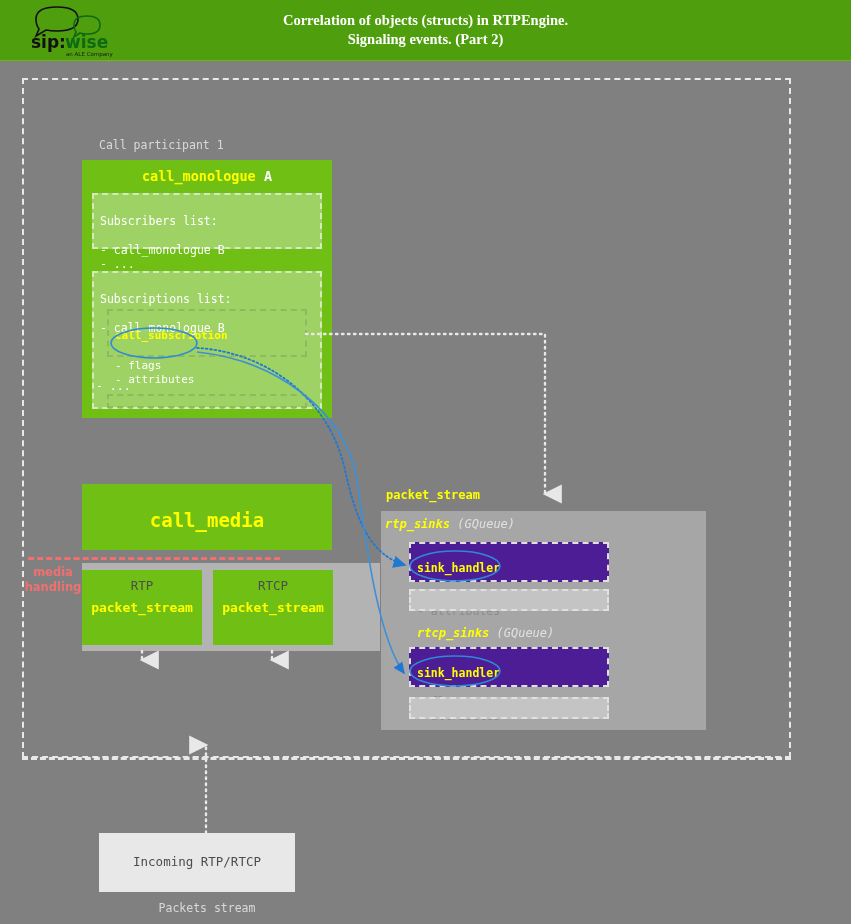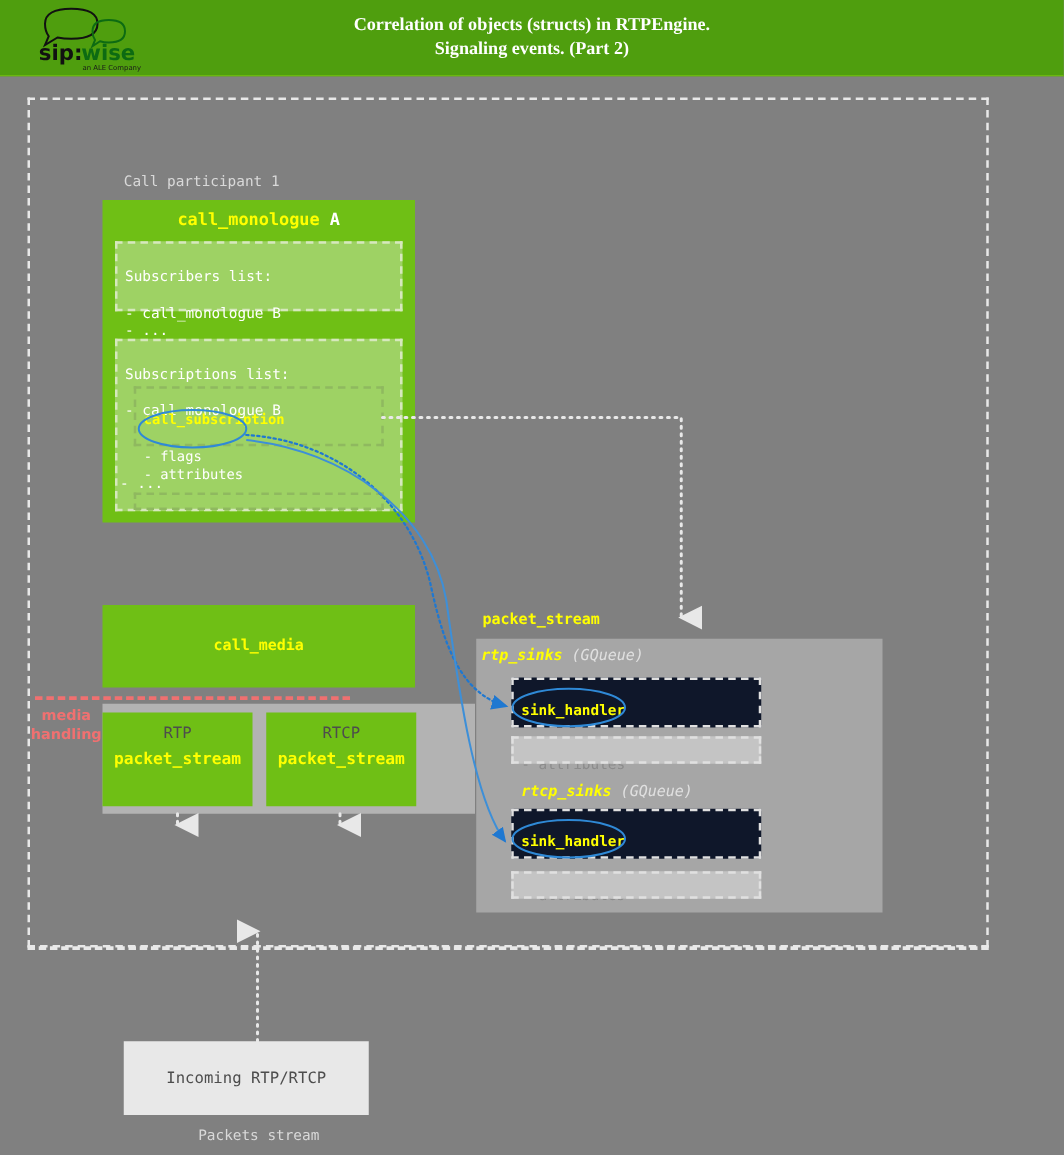--- a/index.html
+++ b/index.html
@@ -97,21 +97,21 @@
   }
 
   
   .box-sublabel{
     position:absolute;left:0;width:100%;text-align:center;
     color:#4d4d4d;font-size:12.5px;
     font-family:"DejaVu Sans Mono","Liberation Mono",monospace;
   }
   .box-mainlabel{
     position:absolute;left:0;width:100%;text-align:center;
-    color:#ffff00;font-size:12px;font-weight:bold;
+    color:#ffff00;font-size:19px;font-weight:bold;
     font-family:"DejaVu Sans Mono","Liberation Mono",monospace;
   }
 
   
   .band-light{
     position:absolute;background:#b3b3b3;
   }
 
   
   .ps-container{
@@ -121,21 +121,21 @@
   .ps-section-label{
     position:absolute;
     color:#ffff00;font-weight:bold;font-size:12px;
     font-family:"DejaVu Sans Mono","Liberation Mono",monospace;
     white-space:nowrap;
     font-style:italic;
   }
   .ps-section-label .gq{color:#e0e0e0;font-weight:normal;}
   .sink-box{
     position:absolute;
-    background:#0f172a;
+    background:#4c1d95;
     border:2px dashed #e0e0e0;
     box-sizing:border-box;
     font-size:11.5px;line-height:14.5px;
     color:#8c8c8c;
     padding:2px 6px;
     font-family:"DejaVu Sans Mono","Liberation Mono",monospace;
     white-space:pre-line;
   }
   .sink-box .hl{color:#ffff00;font-weight:bold;display:block;}
   .empty-box{

